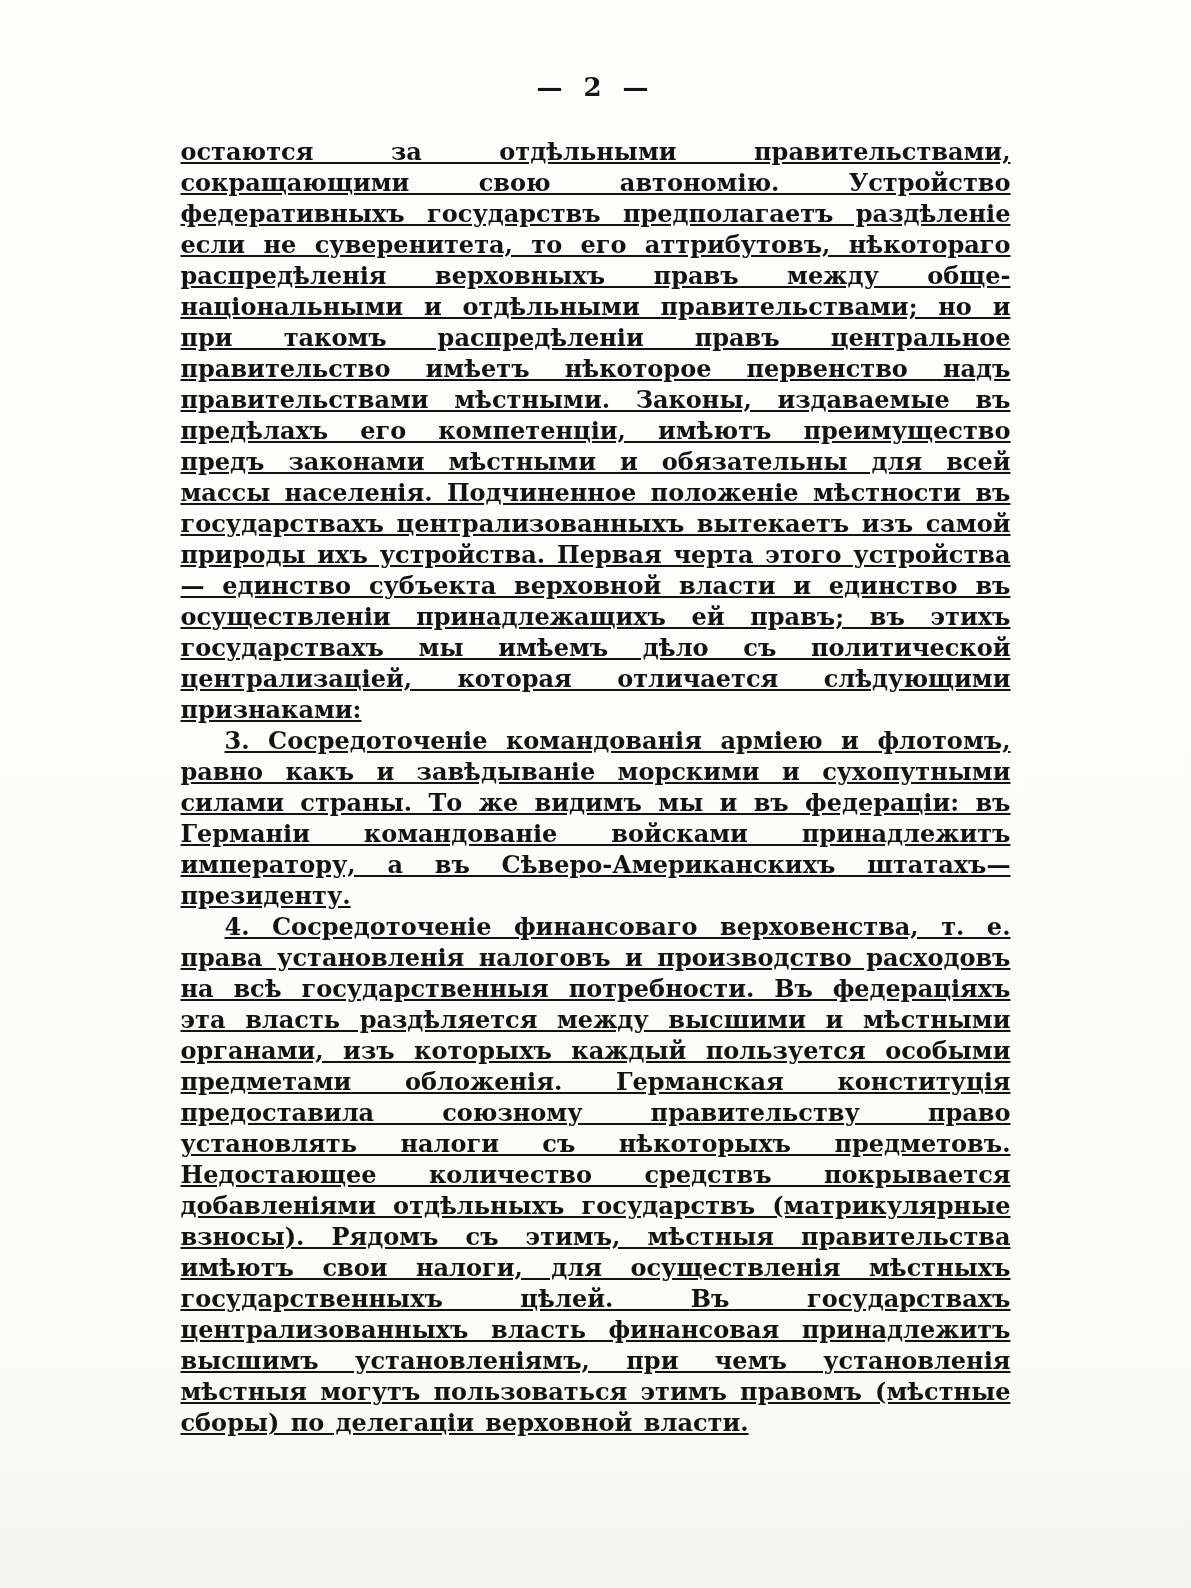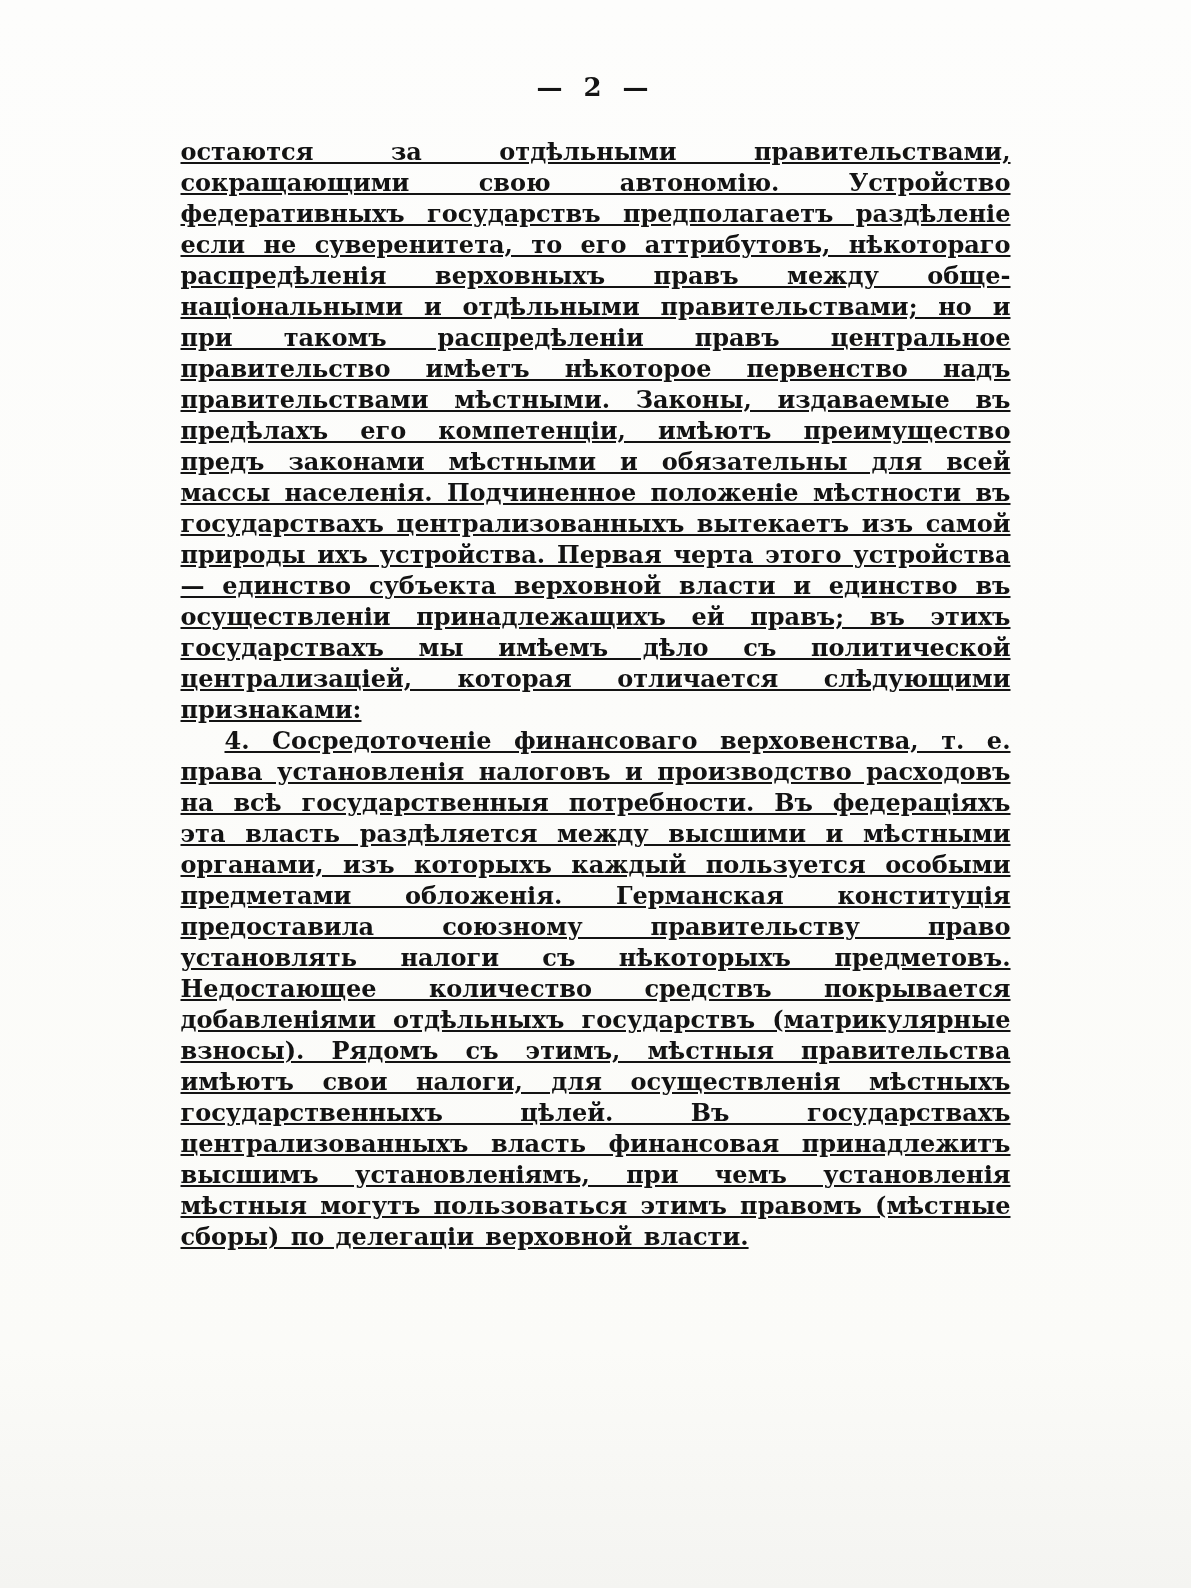--- a/index.html
+++ b/index.html
@@ -55,17 +55,18 @@
 </style>
 </head>
 <body>
 
 <div class="scan-page">
 
   <div class="page-header">—  2  —</div>
 
   <div class="text-block">
     <p class="no-indent">остаются за отдѣльными правительствами, сокращающими свою автономію. Устройство федеративныхъ государствъ предполагаетъ раздѣленіе если не суверенитета, то его аттрибутовъ, нѣкотораго распредѣленія верховныхъ правъ между обще-національными и отдѣльными правительствами; но и при такомъ распредѣленіи правъ центральное правительство имѣетъ нѣкоторое первенство надъ правительствами мѣстными. Законы, издаваемые въ предѣлахъ его компетенціи, имѣютъ преимущество предъ законами мѣстными и обязательны для всей массы населенія. Подчиненное положеніе мѣстности въ государствахъ централизованныхъ вытекаетъ изъ самой природы ихъ устройства. Первая черта этого устройства — единство субъекта верховной власти и единство въ осуществленіи принадлежащихъ ей правъ; въ этихъ государствахъ мы имѣемъ дѣло съ политической централизаціей, которая отличается слѣдующими признаками:</p>
+    <p>3. Сосредоточеніе командованія арміею и флотомъ, равно какъ и завѣдываніе морскими и сухопутными силами страны. То же видимъ мы и въ федераціи: въ Германіи командованіе войсками принадлежитъ императору, а въ Сѣверо-Американскихъ штатахъ—президенту.</p>
     <p>4. Сосредоточеніе финансоваго верховенства, т. е. права установленія налоговъ и производство расходовъ на всѣ государственныя потребности. Въ федераціяхъ эта власть раздѣляется между высшими и мѣстными органами, изъ которыхъ каждый пользуется особыми предметами обложенія. Германская конституція предоставила союзному правительству право установлять налоги съ нѣкоторыхъ предметовъ. Недостающее количество средствъ покрывается добавленіями отдѣльныхъ государствъ (матрикулярные взносы). Рядомъ съ этимъ, мѣстныя правительства имѣютъ свои налоги, для осуществленія мѣстныхъ государственныхъ цѣлей. Въ государствахъ централизованныхъ власть финансовая принадлежитъ высшимъ установленіямъ, при чемъ установленія мѣстныя могутъ пользоваться этимъ правомъ (мѣстные сборы) по делегаціи верховной власти.</p>
 
   </div>
 
 </div>
 
 </body></html>

